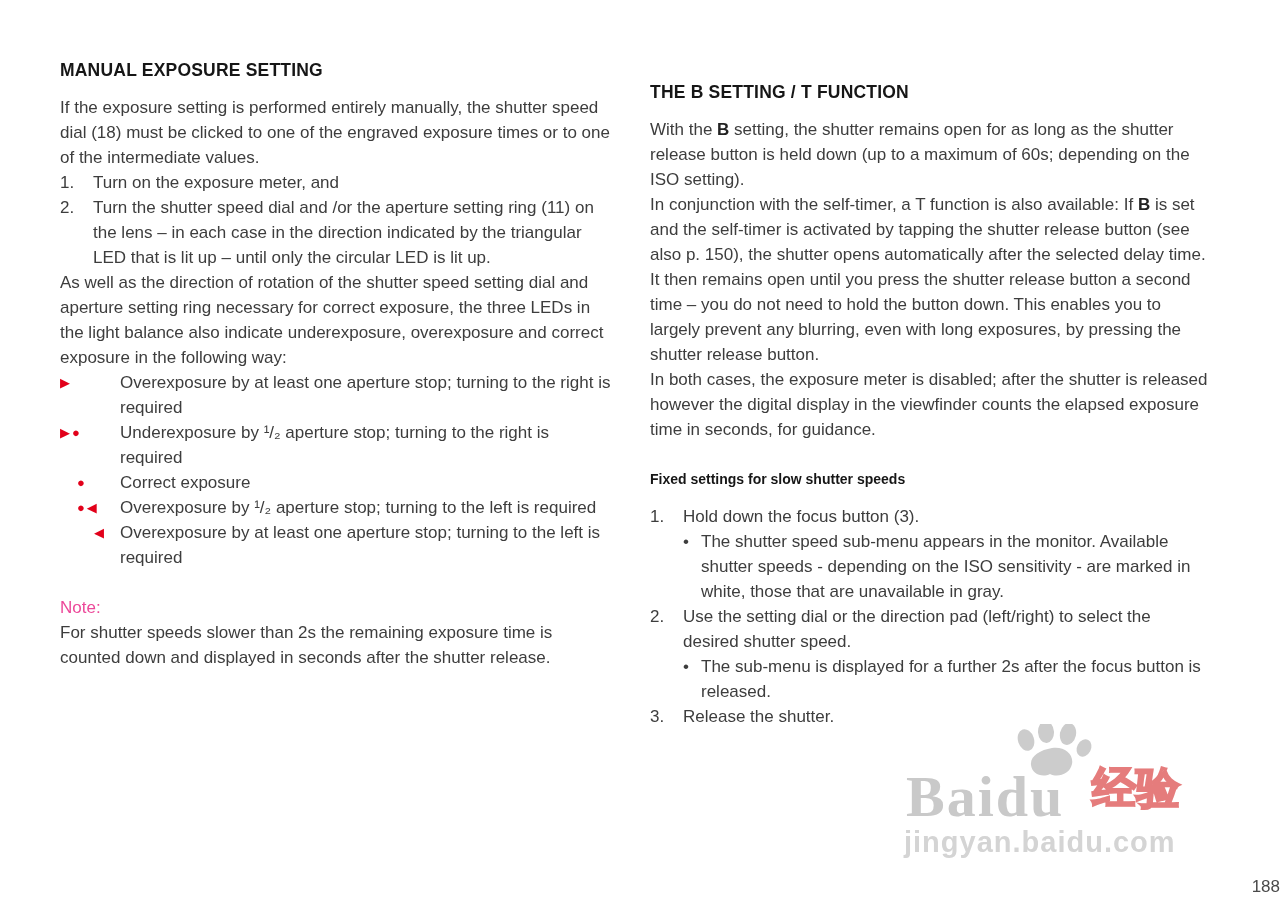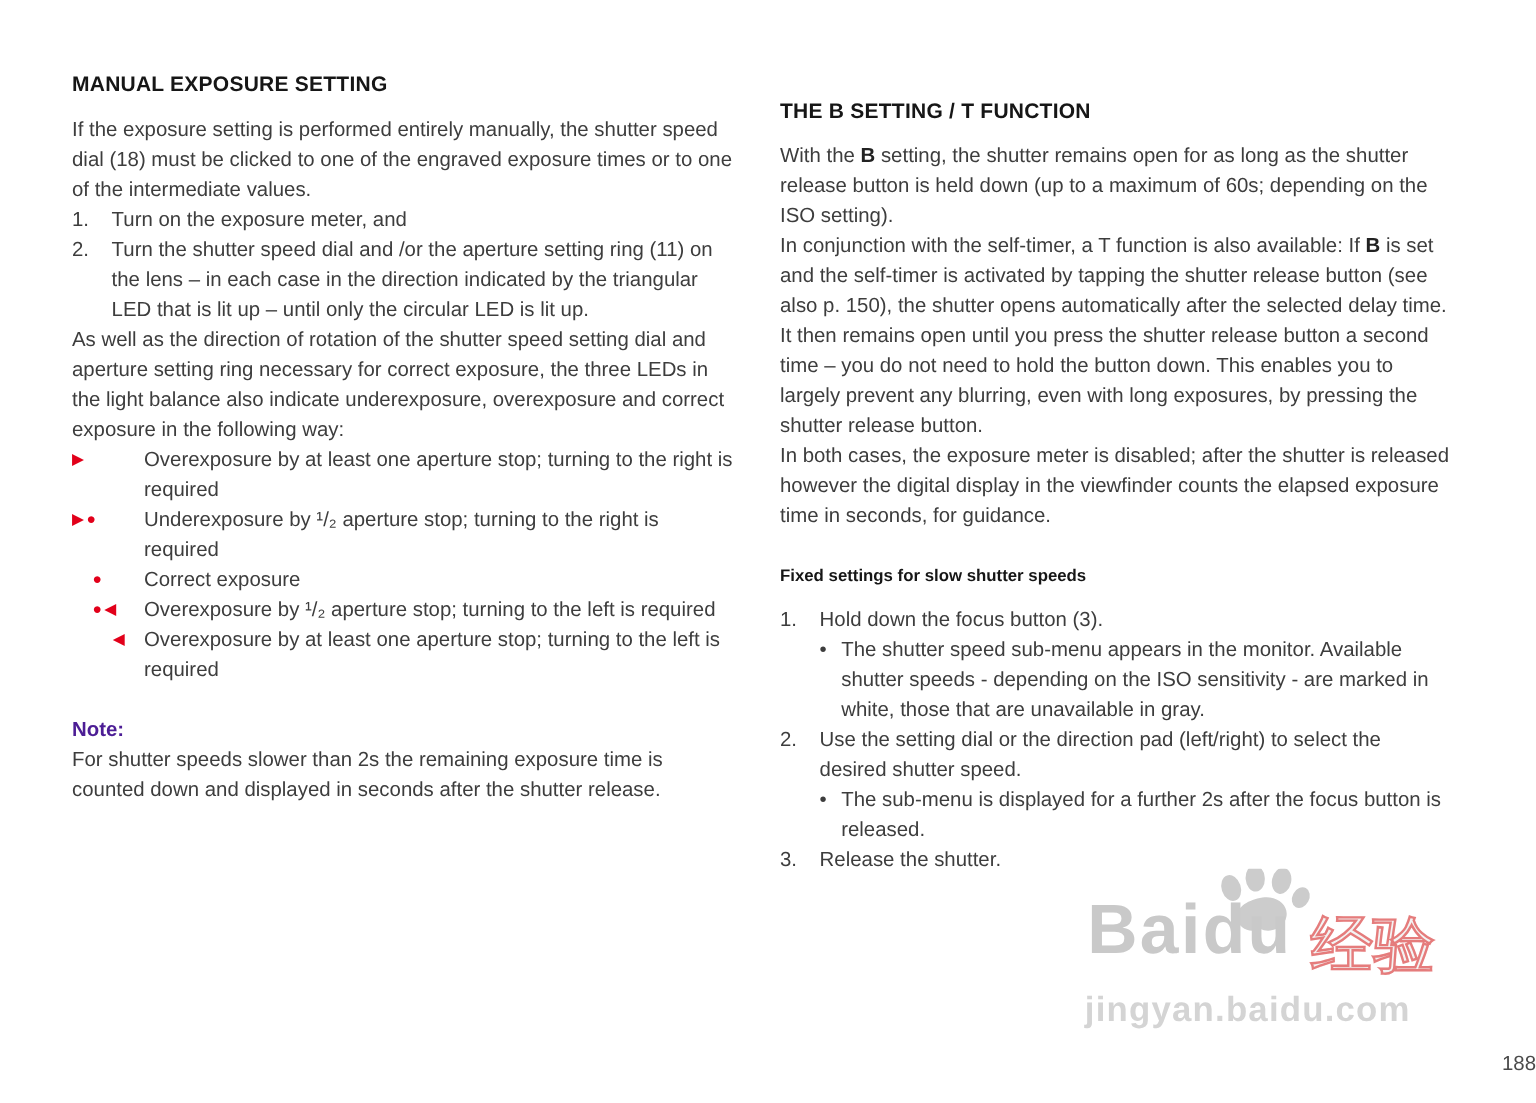--- a/index.html
+++ b/index.html
@@ -20,40 +20,40 @@
   .step .txt{flex:1;}
   .led-row{display:flex;}
   .led-sym{
     flex:0 0 60px;color:#e2001a;font-size:13px;line-height:25px;
     letter-spacing:2px;box-sizing:border-box;
   }
   .pad0{padding-left:0;}
   .pad1{padding-left:17px;}
   .pad2{padding-left:34px;}
   .led-txt{flex:1;}
-  .note-heading{margin:25px 0 0 0;font-weight:700;color:#4c1d95;}
+  .note-heading{margin:25px 0 0 0;font-weight:400;color:#ec4899;}
   .sub-heading{margin:25px 0 12px 0;font-weight:700;color:#161616;font-size:14px;}
   .b-glyph{font-weight:700;color:#222;}
   .bullet-row{display:flex;padding-left:33px;}
   .bullet-row .b{flex:0 0 18px;}
   .bullet-row .txt{flex:1;}
   .footer{
     position:absolute;left:0;right:0;bottom:22px;text-align:right;
     font-size:17px;color:#4a4a4a;
   }
   
   .watermark{position:absolute;left:900px;top:722px;width:330px;height:150px;}
   .wm-paw{position:absolute;left:112px;top:2px;}
   .wm-brand{
-    position:absolute;left:6px;top:23px;font-size:58px;line-height:60px;
-    font-weight:700;color:#c9c9c9;letter-spacing:2px;
+    position:absolute;left:6px;top:45px;font-size:58px;line-height:60px;
+    font-weight:700;color:#c9c9c9;letter-spacing:2px;font-family:Liberation Serif, serif;
   }
   .wm-cn{
-    position:absolute;left:192px;top:38px;font-size:52px;line-height:56px;
-    font-weight:400;color:#f3f3f3;-webkit-text-stroke:2px #e57c7c;
+    position:absolute;left:192px;top:38px;font-size:44px;line-height:56px;
+    font-weight:700;color:#f3f3f3;-webkit-text-stroke:2px #e57c7c;
     text-shadow:0 0 1px #e57c7c;
   }
   .wm-url{
     position:absolute;left:4px;top:104px;font-size:29px;line-height:32px;
     font-weight:700;color:#d4d4d4;letter-spacing:1px;
   }
 </style>
 </head>
 <body>
 

